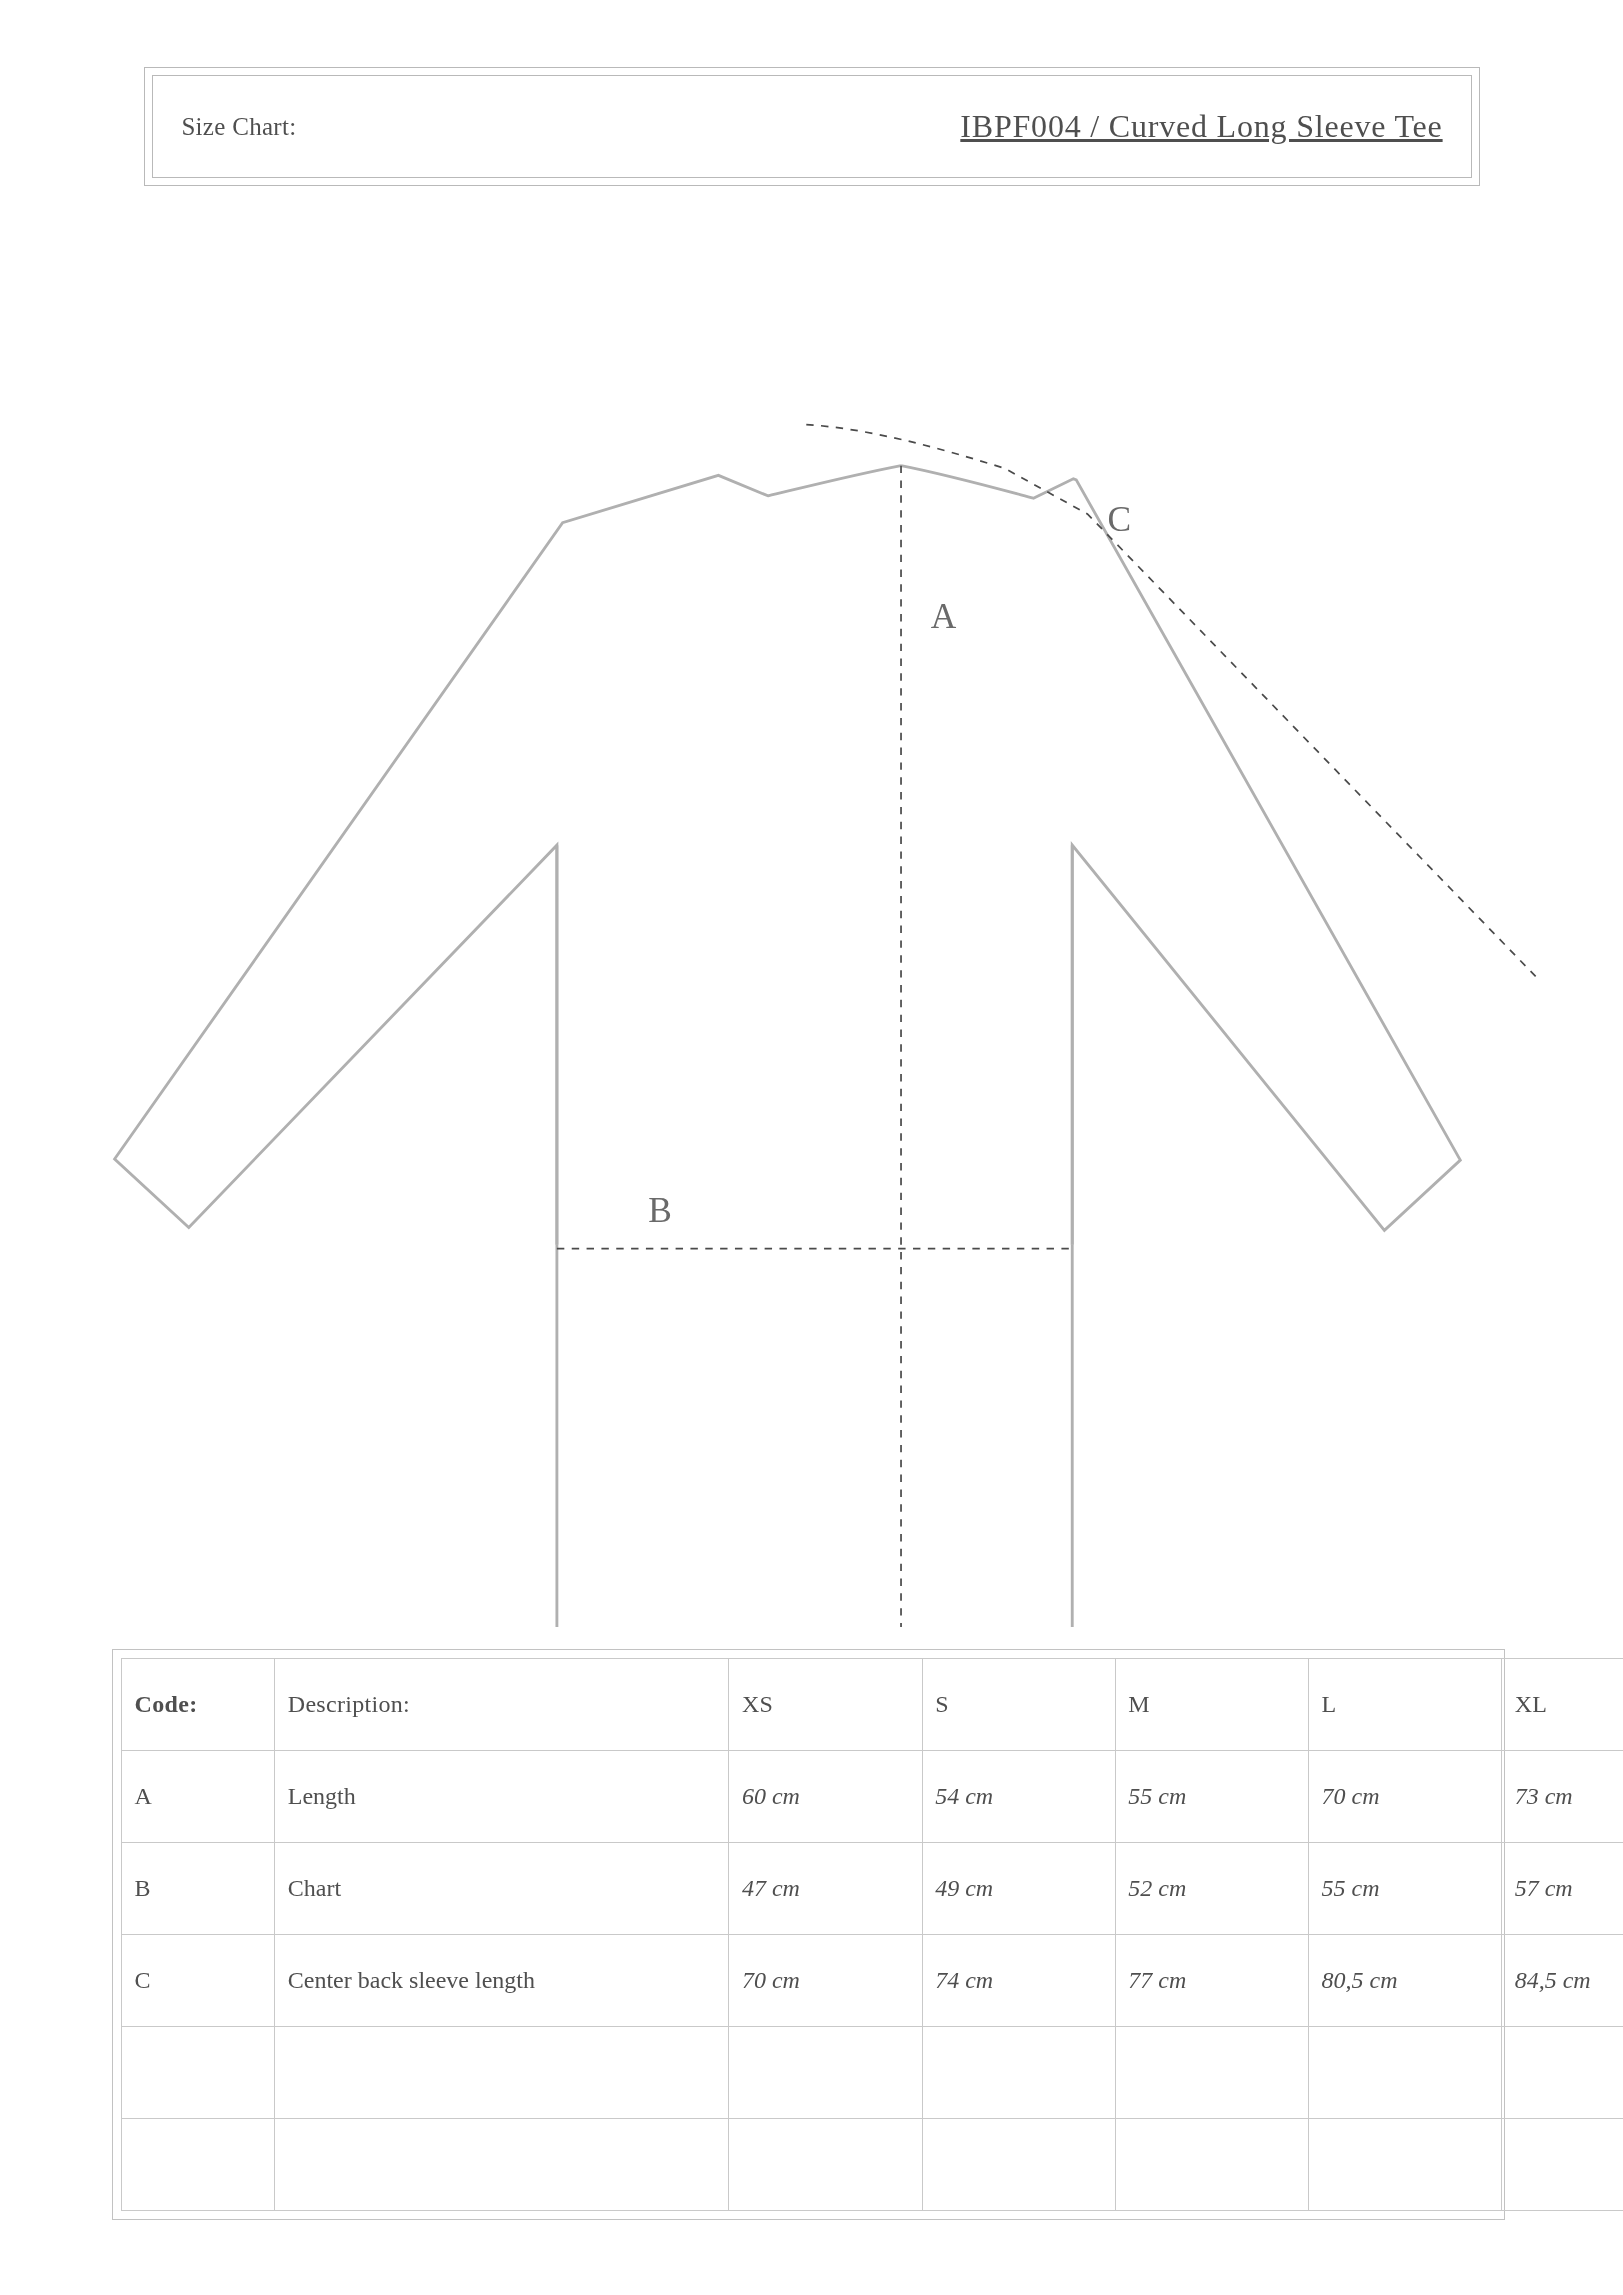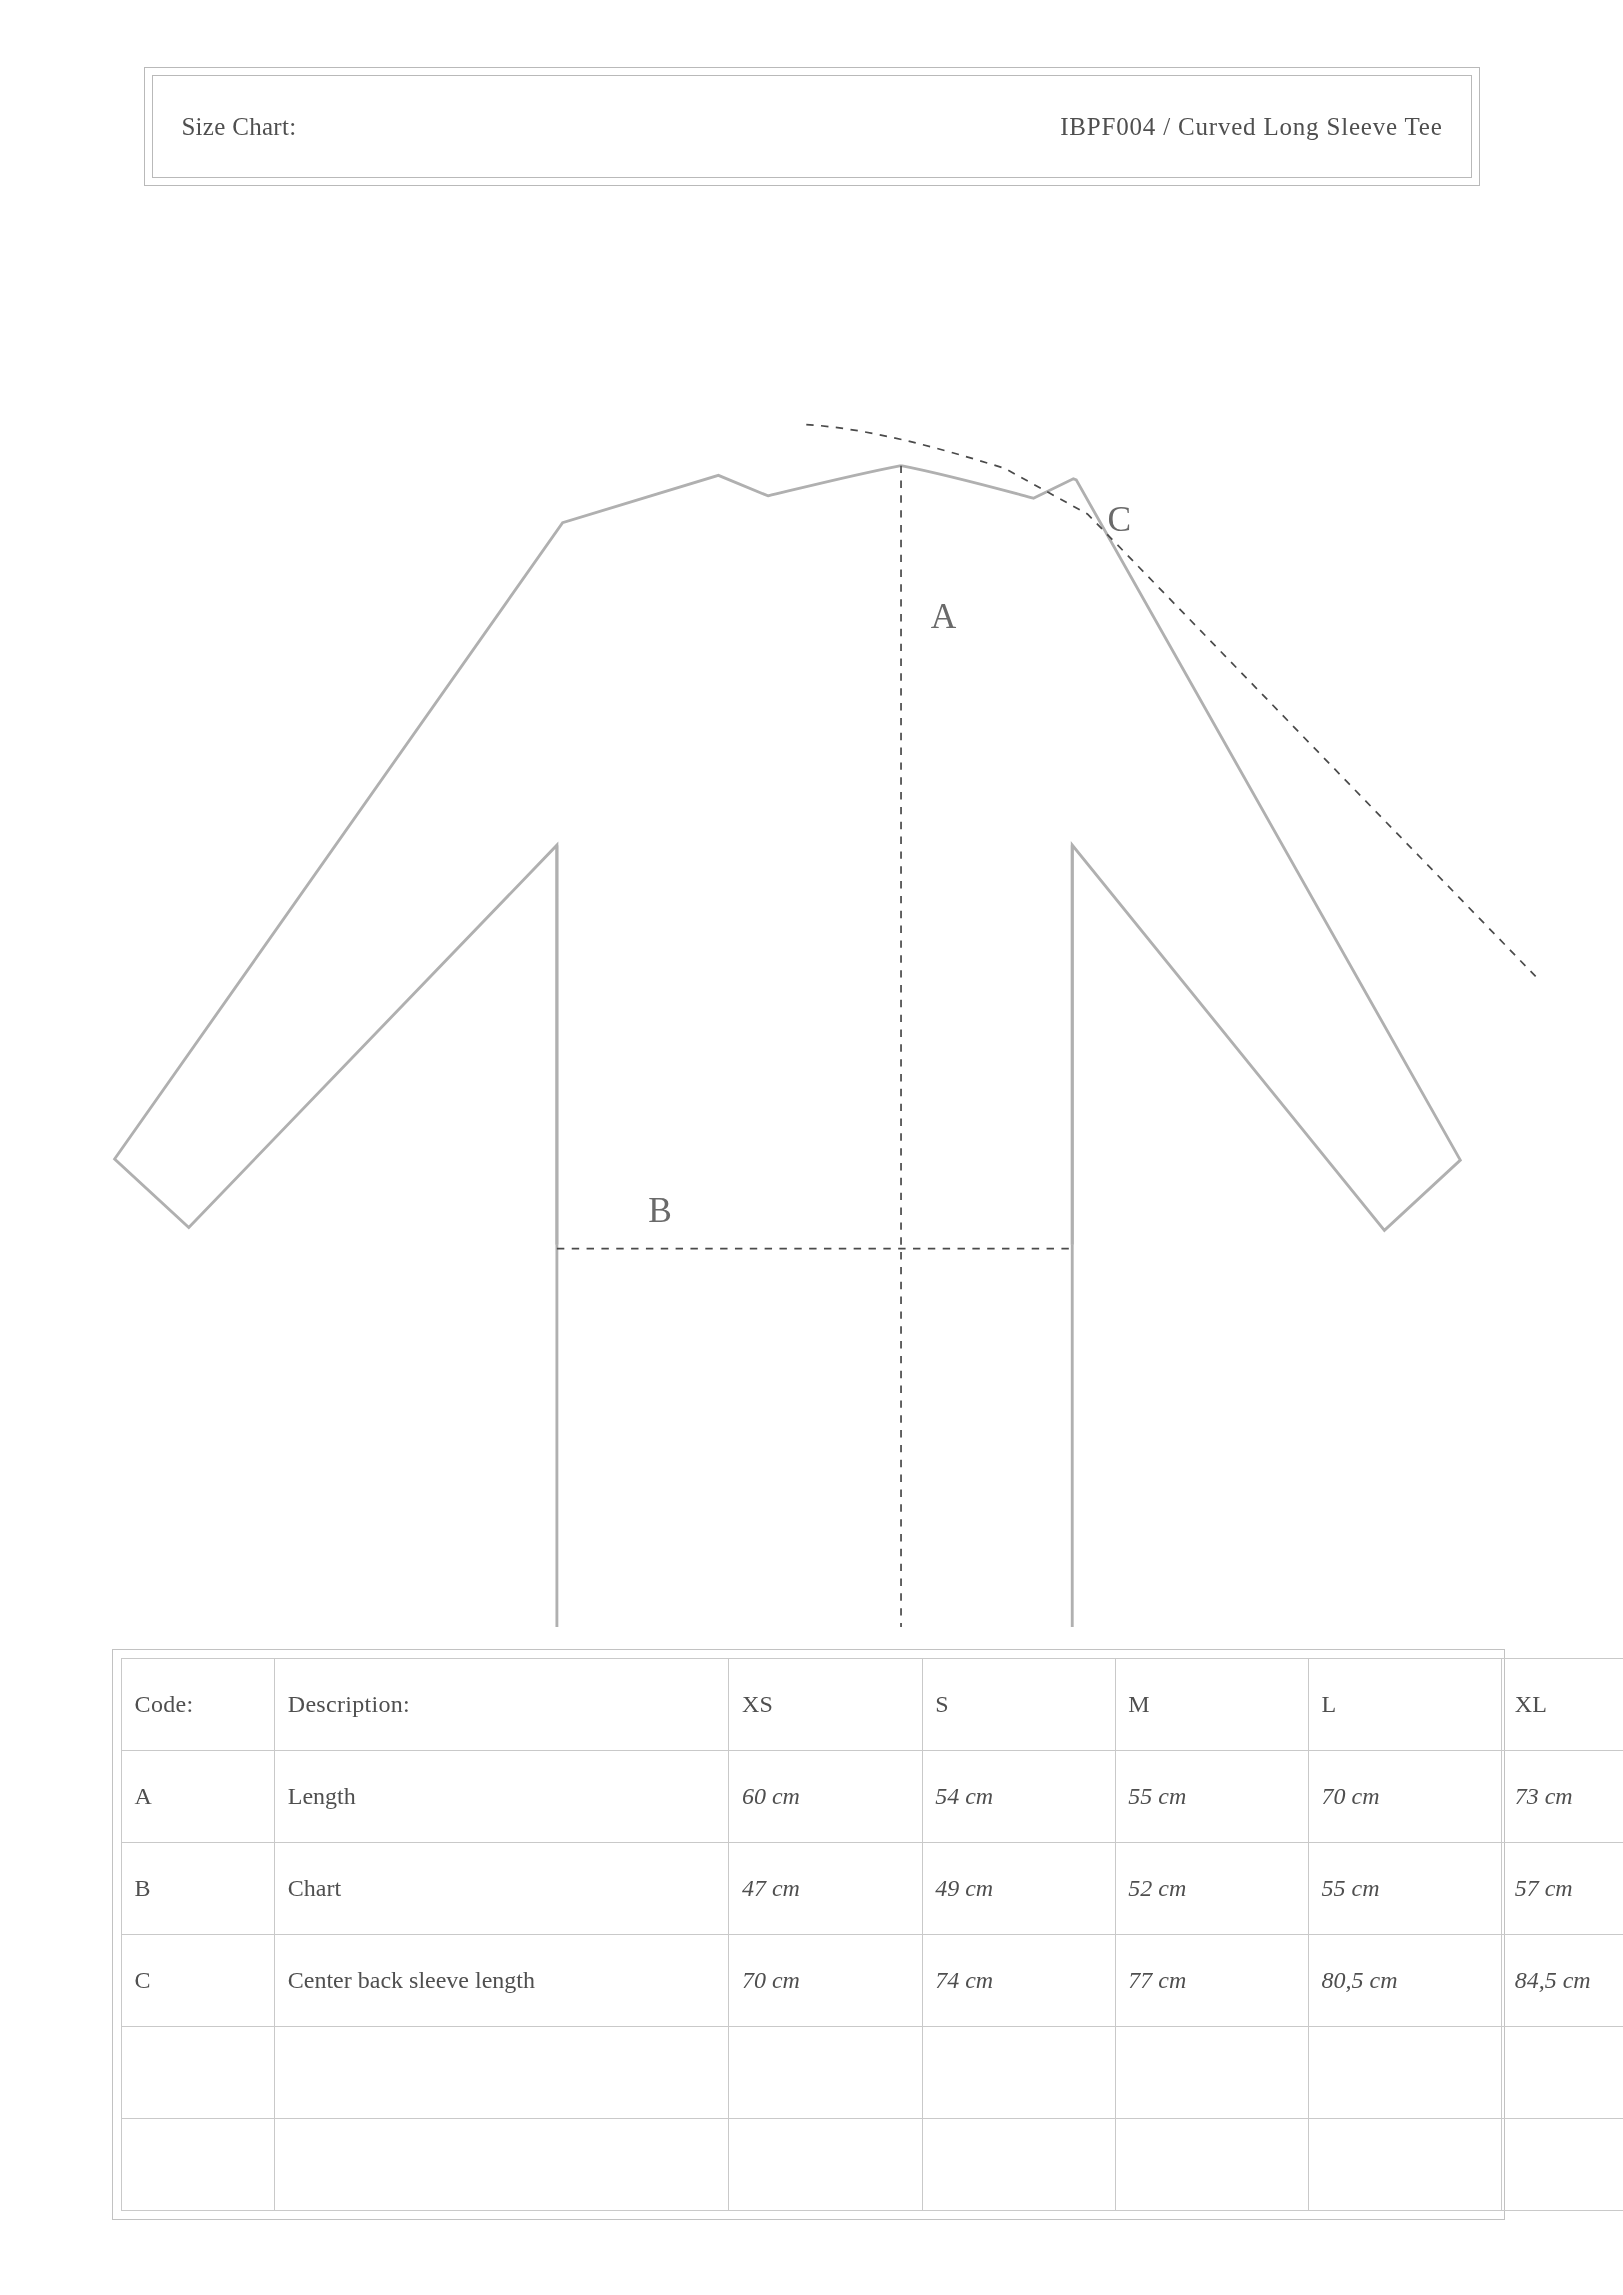--- a/index.html
+++ b/index.html
@@ -40,24 +40,25 @@
     padding: 0 28.5px;
     text-align: right;
   }
   .header-label {
     font-size: 25px;
     letter-spacing: 0.3px;
     color: #4f4f4f;
     white-space: nowrap;
   }
   .header-title {
-    font-size: 25px;
+    font-size: 32px;
     letter-spacing: 0.8px;
     color: #4f4f4f;
     white-space: nowrap;
+    text-decoration: underline;
   }
 
   
   .illustration {
     position: absolute;
     left: 0px;
     top: 400px;
     width: 1624px;
     height: 1227px;
   }
@@ -92,21 +93,21 @@
     padding: 0 12.6px;
     text-align: left;
     font-weight: normal;
     font-size: 24px;
     color: #4f4f4f;
     height: 91px;
     vertical-align: middle;
     overflow: hidden;
     white-space: nowrap;
   }
-  table.size-table .col-code { width: 127px; }
+  table.size-table .col-code { width: 127px; font-weight: bold; }
   table.size-table .col-desc { width: 428px; margin-top: 16px; }
   table.size-table .col-size { width: 167px; }
   table.size-table .val {
     font-style: italic;
     font-size: 24px;
     margin-top: 33px;
   }
   table.size-table th { letter-spacing: 0.3px; }
   .empty-row td { height: 91px; }
 </style>

